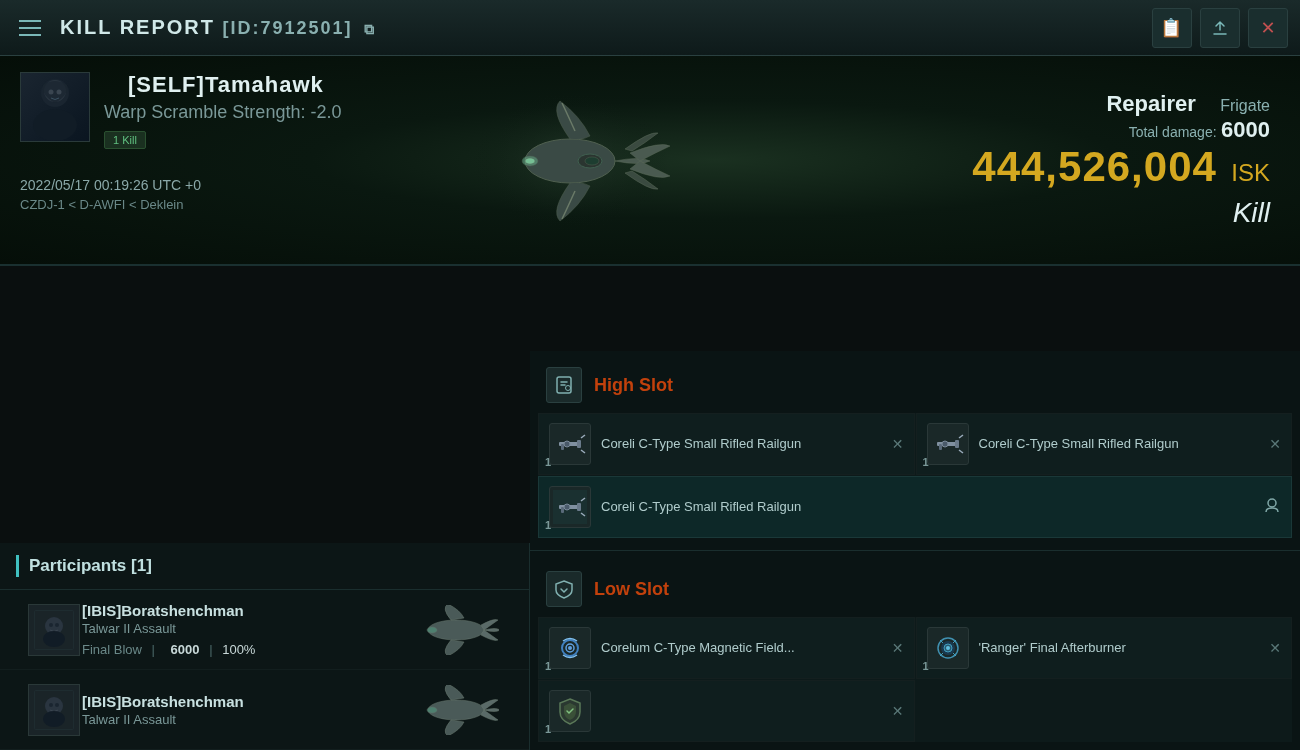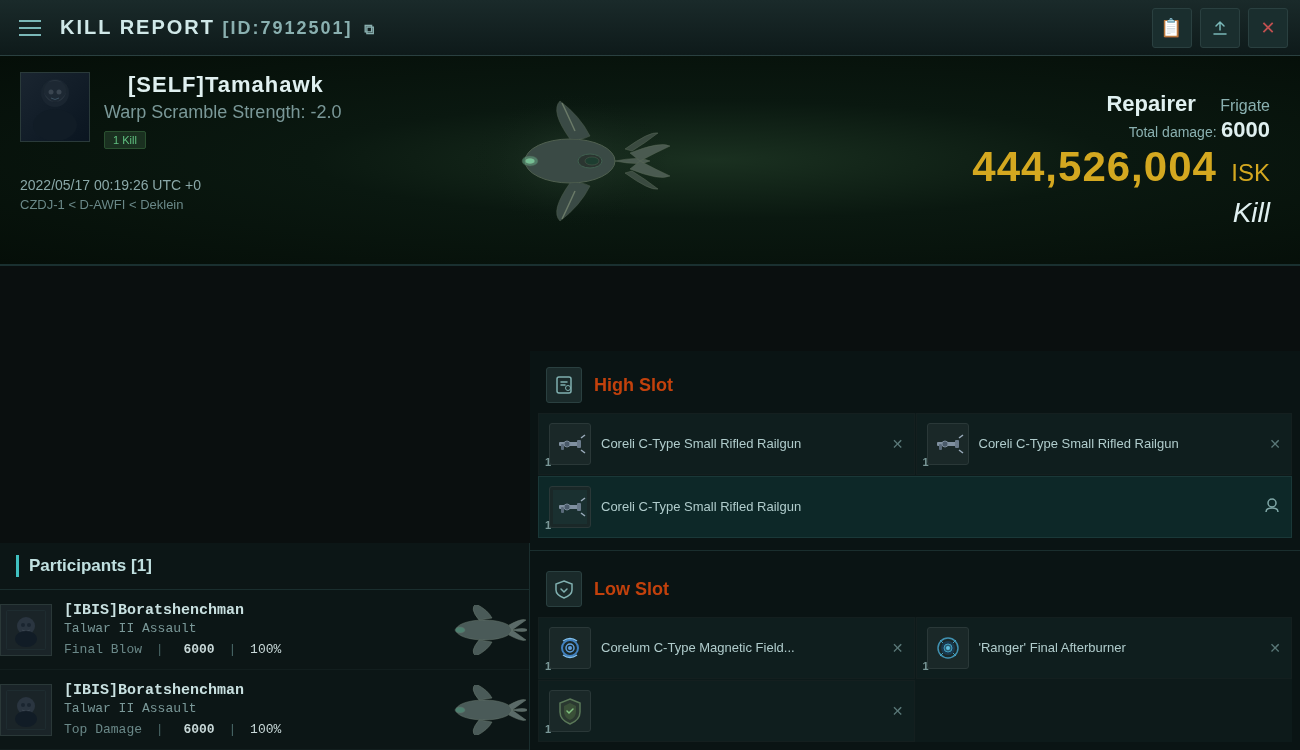--- a/index.html
+++ b/index.html
@@ -247,25 +247,24 @@
       margin-right: 10px;
     }
     .section-title {
       font-size: 17px;
       color: #c0e0e0;
       font-weight: 600;
     }
     .participant-item {
       display: flex;
       align-items: center;
-      padding: 12px 0;
+      padding: 12px 28px;
       border-bottom: 1px solid #121e1e;
-      gap: 12px;
+      gap: 2px;
       position: relative;
-      font-family: Liberation Mono, monospace;
     }
     .participant-avatar {
       width: 52px;
       height: 52px;
       background: #1a2428;
       border: 1px solid #2a3838;
       flex-shrink: 0;
       display: flex;
       align-items: center;
       justify-content: center;
@@ -581,27 +580,20 @@
             <circle cx="16" cy="14" r="2" fill="#1a2530"></circle>
             <circle cx="22" cy="14" r="2" fill="#1a2530"></circle>
             <path d="M15 19 Q19 22 23 19" stroke="#3a4550" stroke-width="1" fill="none"></path>
             <ellipse cx="19" cy="28" rx="11" ry="8" fill="#111c26"></ellipse>
           </svg>
         </div>
       </div>
       <div class="participant-info">
         <div class="participant-name">[IBIS]Boratshenchman</div>
         <div class="participant-ship">Talwar II Assault</div>
-        <div class="participant-stats">
-          <span class="label">Top Damage</span>
-          <span style="color:#4a6868;margin:0 6px;">|</span>
-          <span class="value">6000</span>
-          <span style="color:#4a6868;">|</span>
-          <span class="pct" style="margin-left:6px">100%</span>
-        </div>
       </div>
       <div class="participant-ship-img">
         <svg class="ship-thumb" viewBox="0 0 85 50">
           <g transform="translate(42,25)" fill="#5a6a68" stroke="#6a7a70" stroke-width="0.5">
             <ellipse cx="0" cy="0" rx="28" ry="10" fill="#4a5a58"></ellipse>
             <path d="M28,0 Q40,-3 44,0 Q40,3 28,0Z" fill="#5a6a68"></path>
             <path d="M-5,-10 Q-15,-22 -8,-26 Q4,-20 8,-12Z" fill="#4a5a58"></path>
             <path d="M-5,10 Q-15,22 -8,26 Q4,20 8,12Z" fill="#4a5a58"></path>
             <path d="M25,-5 Q38,-12 42,-10 Q35,-5 28,0Z" fill="#5a6a68"></path>
             <path d="M25,5 Q38,12 42,10 Q35,5 28,0Z" fill="#5a6a68"></path>

